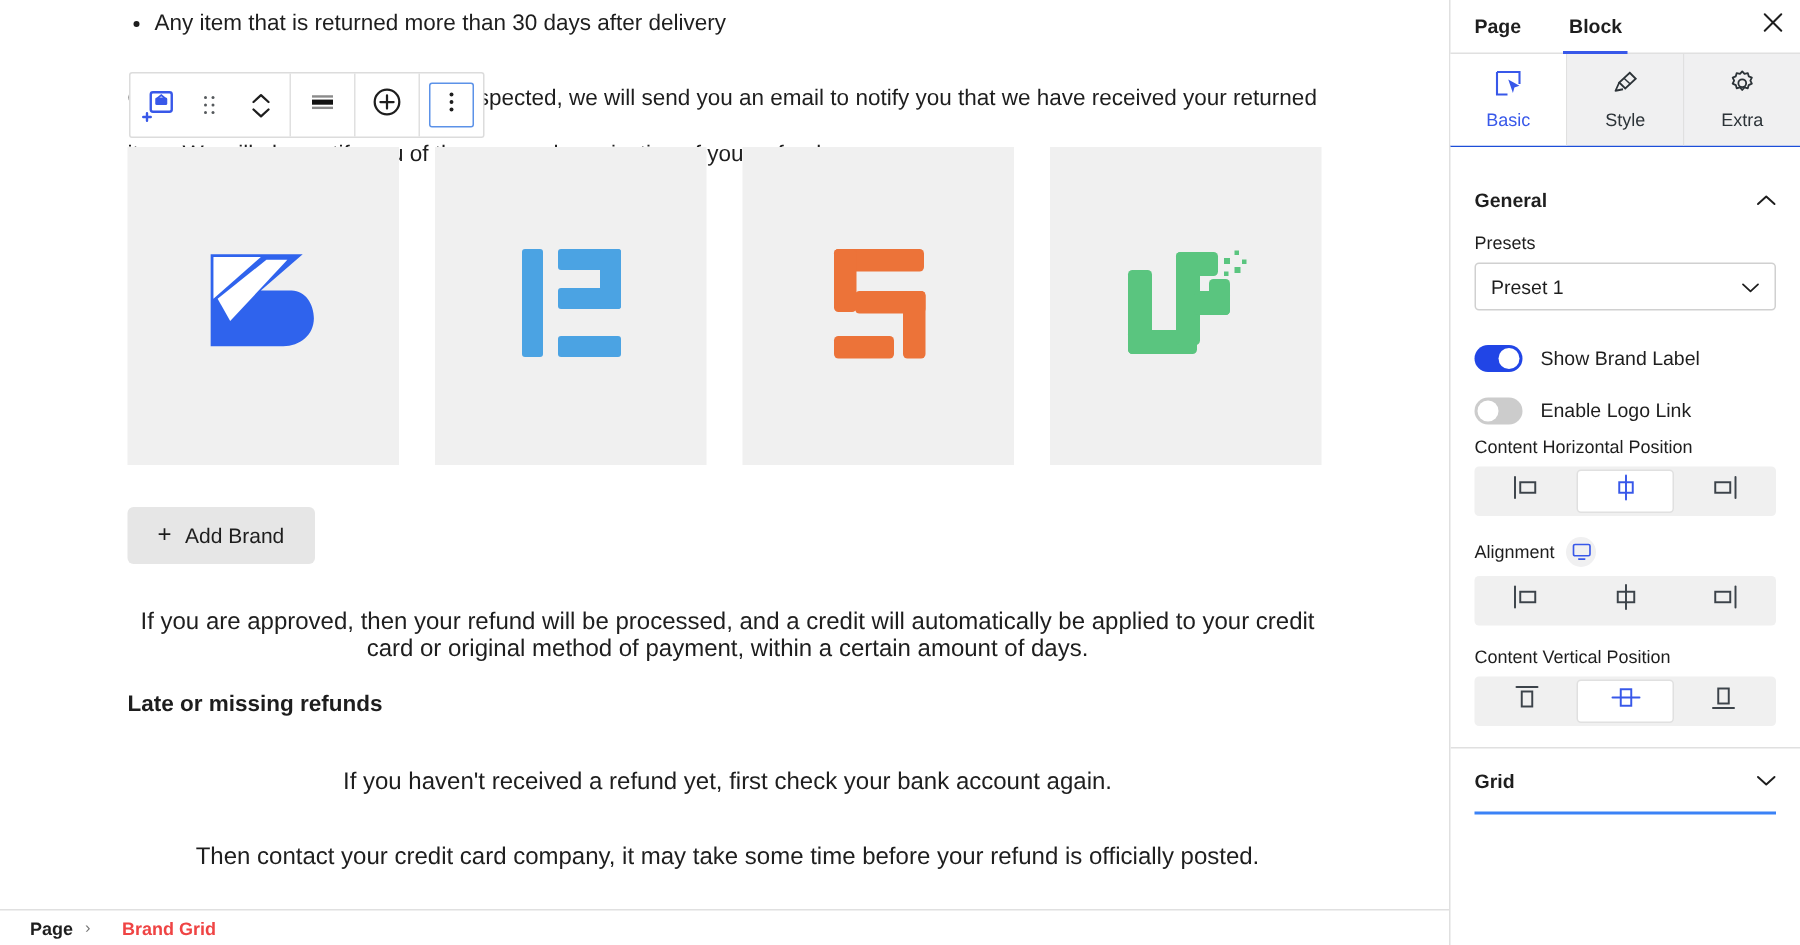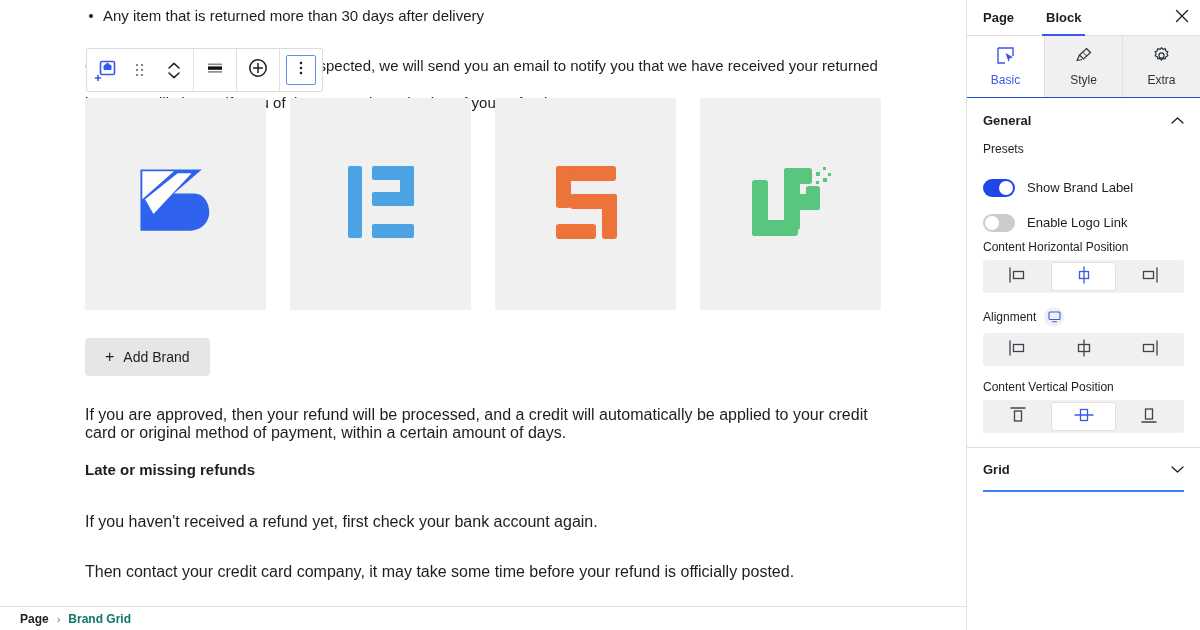--- a/index.html
+++ b/index.html
@@ -137,21 +137,21 @@
     cursor: pointer;
     font-family: "Liberation Sans", sans-serif;
   }
   .add-brand .plus { font-size: 16px; line-height: 1; }
 
   .after-block {
     position: absolute;
     left: 85px; top: 390px;
     width: 800px;
   }
-  .after-block p { margin-bottom: 0; }
+  .after-block p { margin-bottom: 0; text-align: center; }
   .spacer-20 { height: 16px; }
   .hdr-strong {
     font-size: 15px;
     font-weight: bold;
     color: #1e1e1e;
     line-height: 1.55;
   }
 
   
   .breadcrumb {
@@ -163,21 +163,21 @@
     border-top: 1px solid #e0e0e0;
     display: flex;
     align-items: center;
     padding-left: 20px;
     gap: 8px;
     font-size: 12px;
     z-index: 30;
   }
   .crumb-page { font-weight: bold; color: #1e1e1e; }
   .crumb-sep { color: #757575; font-size: 11px; }
-  .crumb-current { color: #0f766e; font-weight: bold; }
+  .crumb-current { color: #ef4444; font-weight: bold; margin-left: 13px; }
 
   
   .sidebar {
     width: 234px;
     height: 630px;
     background: #ffffff;
     border-left: 1px solid #e0e0e0;
     display: flex;
     flex-direction: column;
     position: relative;
@@ -232,21 +232,21 @@
   }
   .sub-tab:last-child { border-right: none; }
   .sub-tab.active {
     background: #ffffff;
     color: #3858e9;
   }
 
   .sb-body {
     flex: 1;
     overflow: hidden;
-    padding: 0 16px;
+    padding: 13px 16px;
   }
   .section-head {
     display: flex;
     align-items: center;
     justify-content: space-between;
     height: 44px;
     font-size: 13px;
     font-weight: bold;
     color: #1e1e1e;
     cursor: pointer;
@@ -555,20 +555,28 @@
         <span>General</span>
         <span>
           <svg width="13" height="9" viewBox="0 0 13 9">
               <path d="M1 7 L6.5 2 L12 7" stroke="#1e1e1e" stroke-width="1.3" fill="none" stroke-linecap="round" stroke-linejoin="round"></path>
             </svg>
         </span>
       </div>
 
       <div class="field-block">
         <div class="field-label">Presets</div>
+        <div class="select-box">
+          <span>Preset 1</span>
+          <span>
+            <svg width="12" height="8" viewBox="0 0 12 8">
+                <path d="M1 1.6 L6 6.2 L11 1.6" stroke="#1e1e1e" stroke-width="1.2" fill="none" stroke-linecap="round" stroke-linejoin="round"></path>
+              </svg>
+          </span>
+        </div>
       </div>
 
       <div class="toggle-row">
         <span class="toggle on">
             <span class="knob"></span>
           </span>
         <span class="toggle-label">Show Brand Label</span>
       </div>
       <div class="toggle-row">
         <span class="toggle">

